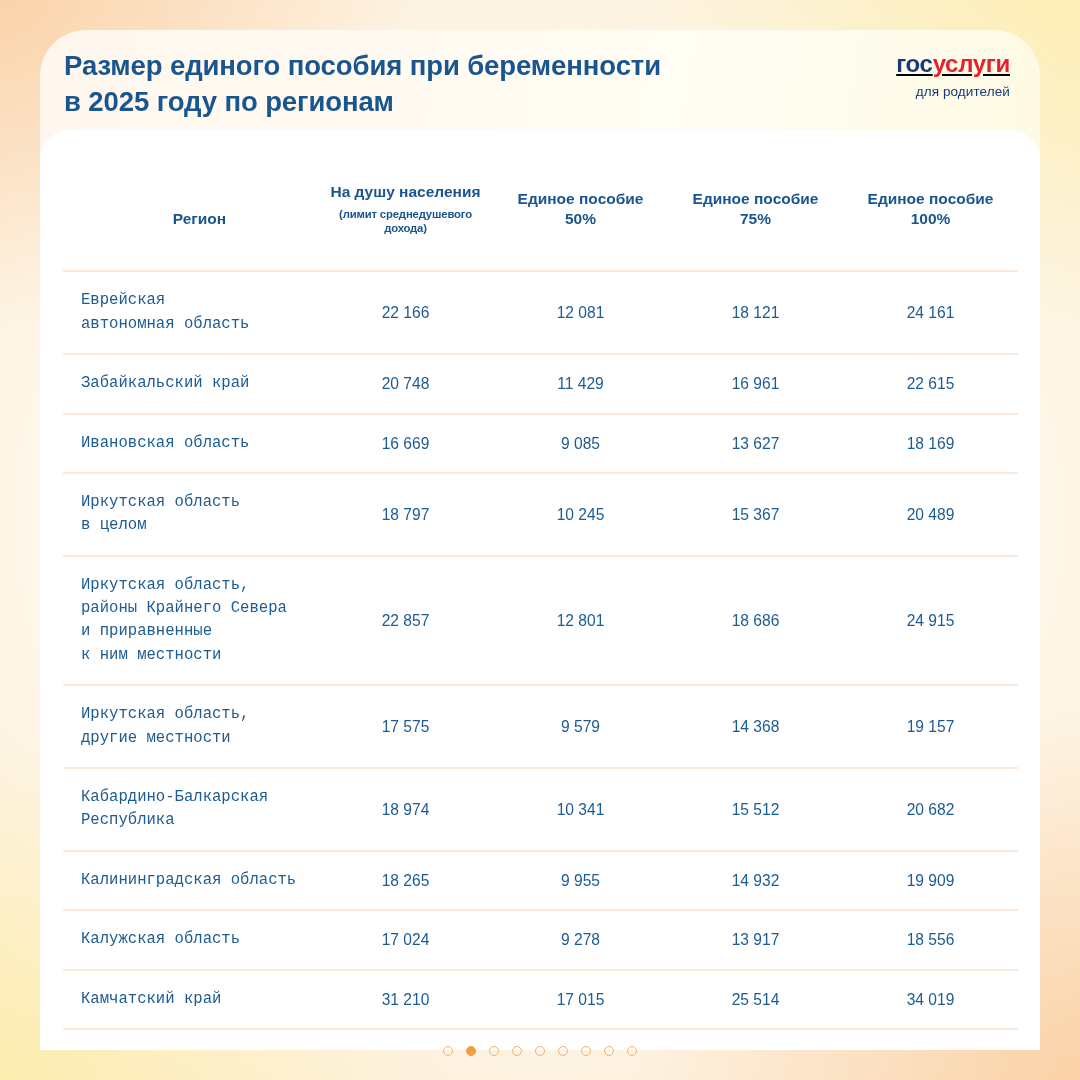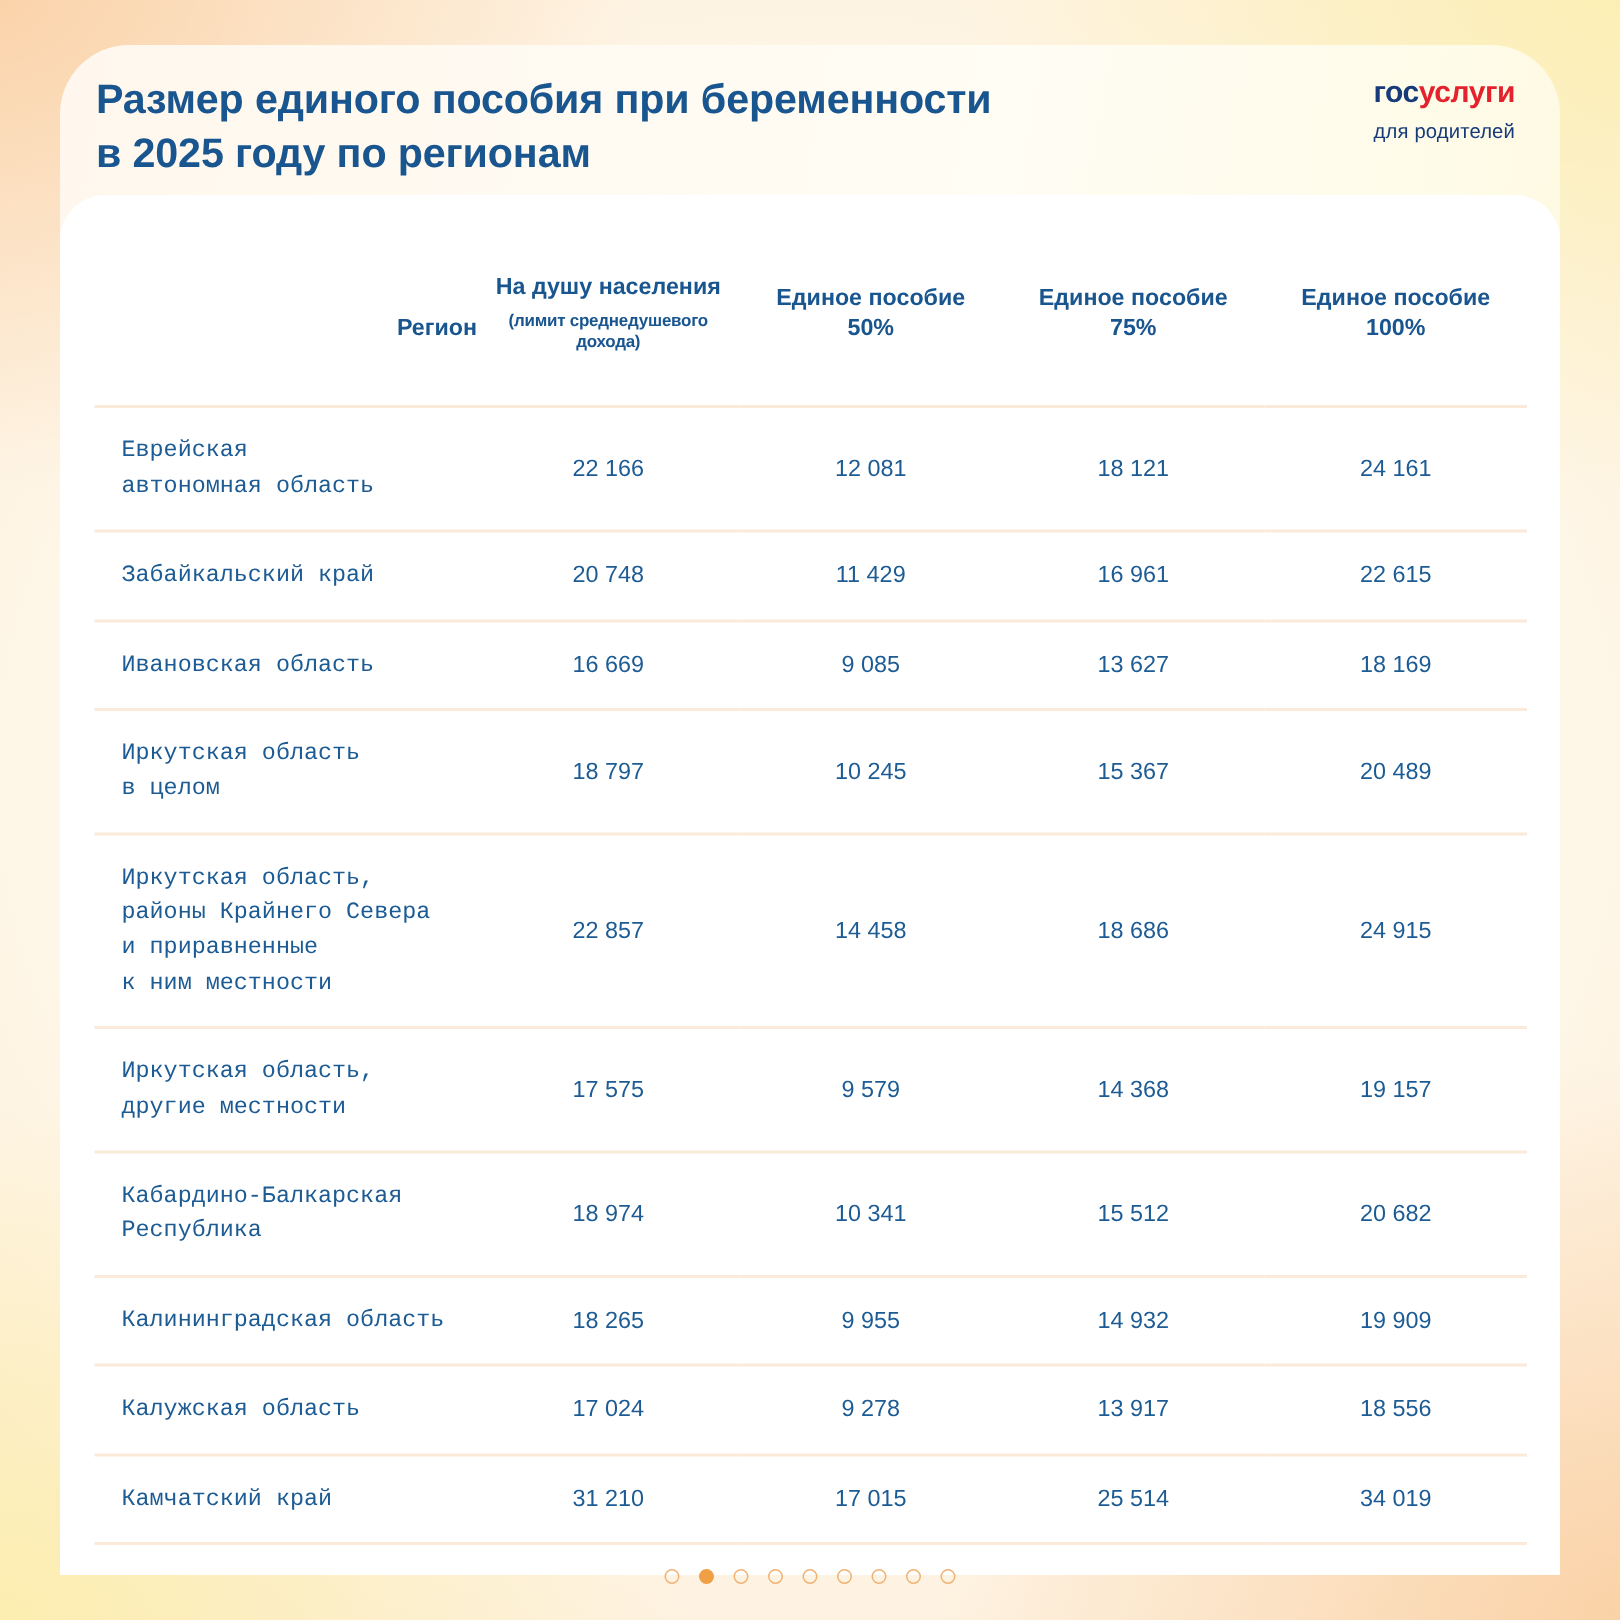--- a/index.html
+++ b/index.html
@@ -77,23 +77,24 @@
     white-space: pre-line;
   }
 
   
   .logo {
     margin: 22px 30px 0 0;
     text-align: right;
     line-height: 1;
   }
   .logo-main {
-    font-size: 20px;
+    font-size: 24px;
     font-weight: bold;
     letter-spacing: -0.3px;
+    text-decoration: underline;
   }
   .logo-gos { color: #173b7a; }
   .logo-uslugi { color: #e4222e; }
   .logo-sub {
     margin-top: 9px;
     font-size: 13.5px;
     color: #173b7a;
     font-weight: normal;
     letter-spacing: 0.1px;
   }
@@ -122,21 +123,21 @@
     padding: 33px 0 16px 0;
     vertical-align: middle;
     color: #19558f;
     font-size: 15.5px;
     font-weight: bold;
     text-align: center;
     line-height: 1.25;
     white-space: pre-line;
   }
   thead th.h-region {
-    text-align: right;
+    text-align: center;
     padding-left: 18px;
     vertical-align: middle;
   }
   .h-sub {
     display: block;
     font-size: 11.3px;
     font-weight: bold;
     margin-top: 5px;
     color: #19558f;
     letter-spacing: -0.15px;
@@ -262,21 +263,21 @@
             <td>10 245</td>
             <td>15 367</td>
             <td>20 489</td>
           </tr>
           <tr>
             <td class="region">Иркутская область,
 районы Крайнего Севера
 и приравненные
 к ним местности</td>
             <td>22 857</td>
-            <td>14 458</td>
+            <td>12 801</td>
             <td>18 686</td>
             <td>24 915</td>
           </tr>
           <tr>
             <td class="region">Иркутская область,
 другие местности</td>
             <td>17 575</td>
             <td>9 579</td>
             <td>14 368</td>
             <td>19 157</td>

